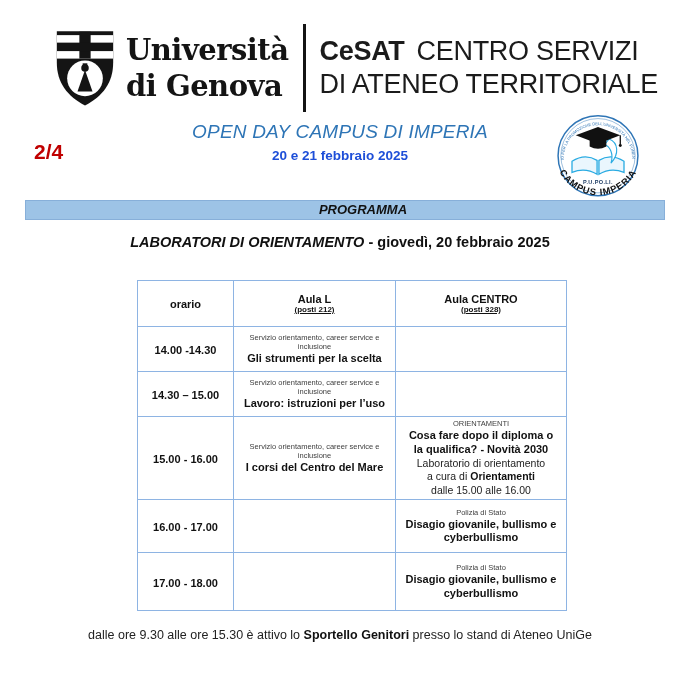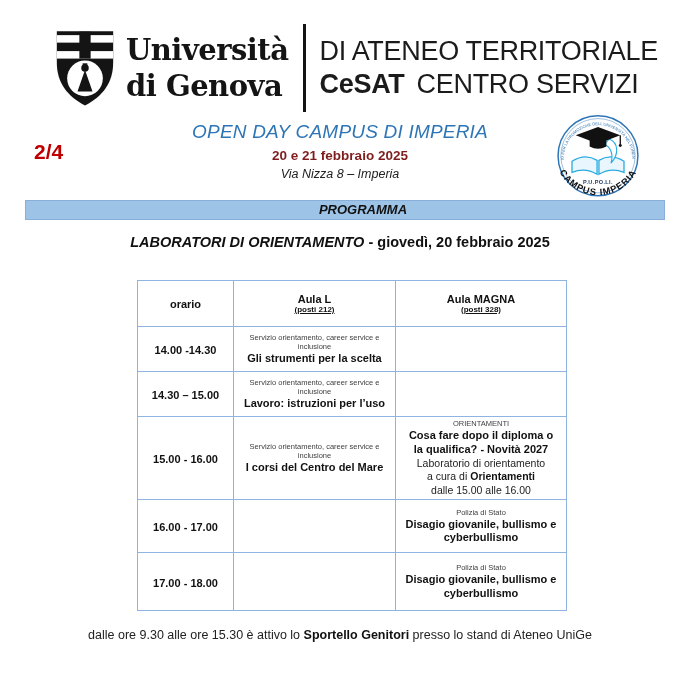--- a/index.html
+++ b/index.html
@@ -17,21 +17,21 @@
   .divider { width:3px; height:88px; background:#141414; margin:0 14px 0 14px; }
   .cesat { font-size:27px; line-height:33px; font-weight:500; color:#1b1b1b; letter-spacing:-0.3px; }
   .cesat .cesat-name { font-weight:700; margin-right:12px; }
 
   
   .page-indicator { position:absolute; left:34px; top:140px; font-size:21px; font-weight:700; color:#C00000; }
 
   
   .event { position:absolute; left:0; right:0; top:121px; text-align:center; }
   .event-title { font-size:19px; font-style:italic; font-weight:500; color:#2E75B6; letter-spacing:0.2px; }
-  .event-dates { font-size:13.5px; font-weight:700; margin-top:5px; color:#7f1d1d; }
+  .event-dates { font-size:13.5px; font-weight:700; margin-top:5px; color:#1d4ed8; }
   .event-address { font-size:12.5px; font-style:italic; margin-top:4px; color:#222; }
 
   
   .campus-logo { position:absolute; left:551px; top:113px; }
 
   
   .programma-band {
     position:absolute; left:25px; top:200px; width:640px; height:20px;
     background:#9DC3E6; border:1px solid #87AFD9;
     text-align:center; font-size:13px; font-weight:700; font-style:italic; line-height:18px; color:#111;padding-left:36px;
@@ -81,31 +81,30 @@
         <rect x="30.5" y="37" width="5" height="7" fill="#141414"></rect>
         <path d="M33 44 L41 67 L25 67 Z" fill="#141414"></path>
       </g>
     </svg>
     <div class="wordmark">
       <div>Università</div>
       <div>di Genova</div>
     </div>
     <div class="divider"></div>
     <div class="cesat">
+      <div><span class="cesat-name">CeSAT</span><span>CENTRO SERVIZI</span></div>
       <div>DI ATENEO TERRITORIALE</div>
-      <div><span class="cesat-name">CeSAT</span><span>CENTRO SERVIZI</span></div>
     </div>
   </div>
 
   <div class="page-indicator">2/4</div>
 
   <div class="event">
     <div class="event-title">OPEN DAY CAMPUS DI IMPERIA</div>
     <div class="event-dates">20 e 21 febbraio 2025</div>
-    <div class="event-address">Via Nizza 8 – Imperia</div>
   </div>
 
   <svg class="campus-logo" width="94" height="104" viewBox="0 0 100 112">
     <defs>
       <path id="arcTop" d="M13 50 A37 37 0 1 1 87 50"></path>
       <path id="arcBottom" d="M6 58 A47 47 0 0 0 94 58"></path>
     </defs>
     <circle cx="50" cy="46" r="43" fill="#ffffff" stroke="#2E75B6" stroke-width="1.6"></circle>
     <circle cx="50" cy="46" r="40" fill="none" stroke="#2E75B6" stroke-width="0.5"></circle>
     <text font-size="4.3" fill="#2E75B6" text-anchor="middle">
@@ -141,21 +140,21 @@
     <tbody>
         <tr style="height:46px;">
       <th>
             <span class="th-title">orario</span>
           </th>
       <th>
             <span class="th-title">Aula L</span>
             <span class="th-sub">(posti 212)</span>
           </th>
       <th>
-            <span class="th-title">Aula MAGNA</span>
+            <span class="th-title">Aula CENTRO</span>
             <span class="th-sub">(posti 328)</span>
           </th>
     </tr>
     <tr style="height:45px;">
       <td><span class="t-time">14.00 -14.30</span></td>
       <td>
             <span class="t-dept">Servizio orientamento, career service e inclusione</span>
             <span class="t-bold">Gli strumenti per la scelta</span>
           </td>
       <td></td>
@@ -169,21 +168,21 @@
       <td></td>
     </tr>
     <tr style="height:73px;">
       <td><span class="t-time">15.00 - 16.00</span></td>
       <td>
             <span class="t-dept">Servizio orientamento, career service e inclusione</span>
             <span class="t-bold">I corsi del Centro del Mare</span>
           </td>
       <td>
         <span class="t-dept">ORIENTAMENTI</span>
-        <span class="t-bold">Cosa fare dopo il diploma o la qualifica? - Novità 2027</span>
+        <span class="t-bold">Cosa fare dopo il diploma o la qualifica? - Novità 2030</span>
         <span class="t-reg">Laboratorio di orientamento</span>
         <span class="t-reg"><span>a cura di </span><b>Orientamenti</b></span>
         <span class="t-reg">dalle 15.00 alle 16.00</span>
       </td>
     </tr>
     <tr style="height:53px;">
       <td><span class="t-time">16.00 - 17.00</span></td>
       <td></td>
       <td>
             <span class="t-dept">Polizia di Stato</span>

